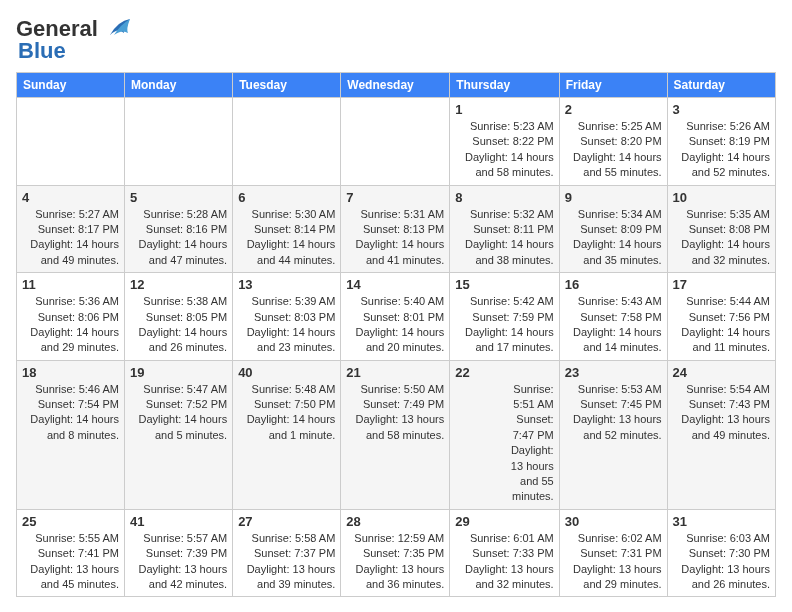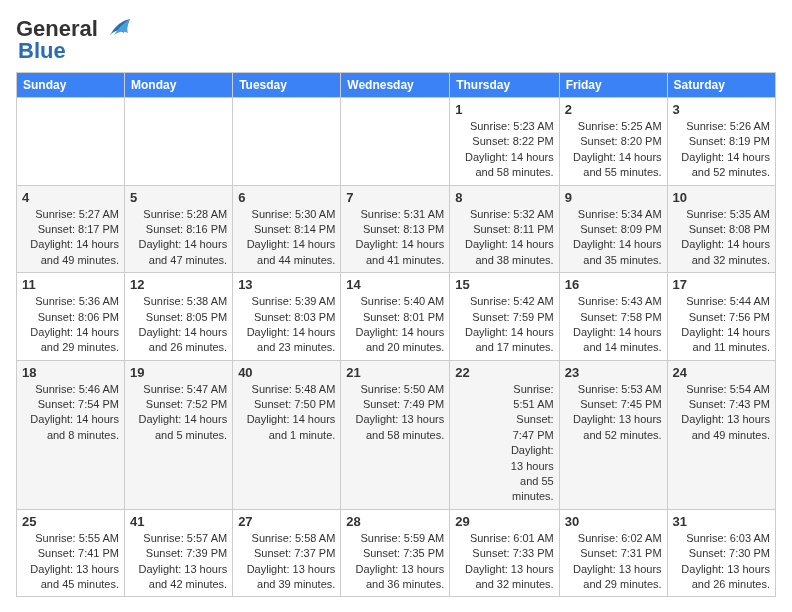--- a/index.html
+++ b/index.html
@@ -306,21 +306,21 @@
         </td>
         <td>
           <span class="day-number">27</span>
           <div class="day-info" style="white-space: pre-line;">Sunrise: 5:58 AM
 Sunset: 7:37 PM
 Daylight: 13 hours
 and 39 minutes.</div>
         </td>
         <td>
           <span class="day-number">28</span>
-          <div class="day-info" style="white-space: pre-line;">Sunrise: 5:59 AM
+          <div class="day-info" style="white-space: pre-line;">Sunrise: 12:59 AM
 Sunset: 7:35 PM
 Daylight: 13 hours
 and 36 minutes.</div>
         </td>
         <td>
           <span class="day-number">29</span>
           <div class="day-info" style="white-space: pre-line;">Sunrise: 6:01 AM
 Sunset: 7:33 PM
 Daylight: 13 hours
 and 32 minutes.</div>

